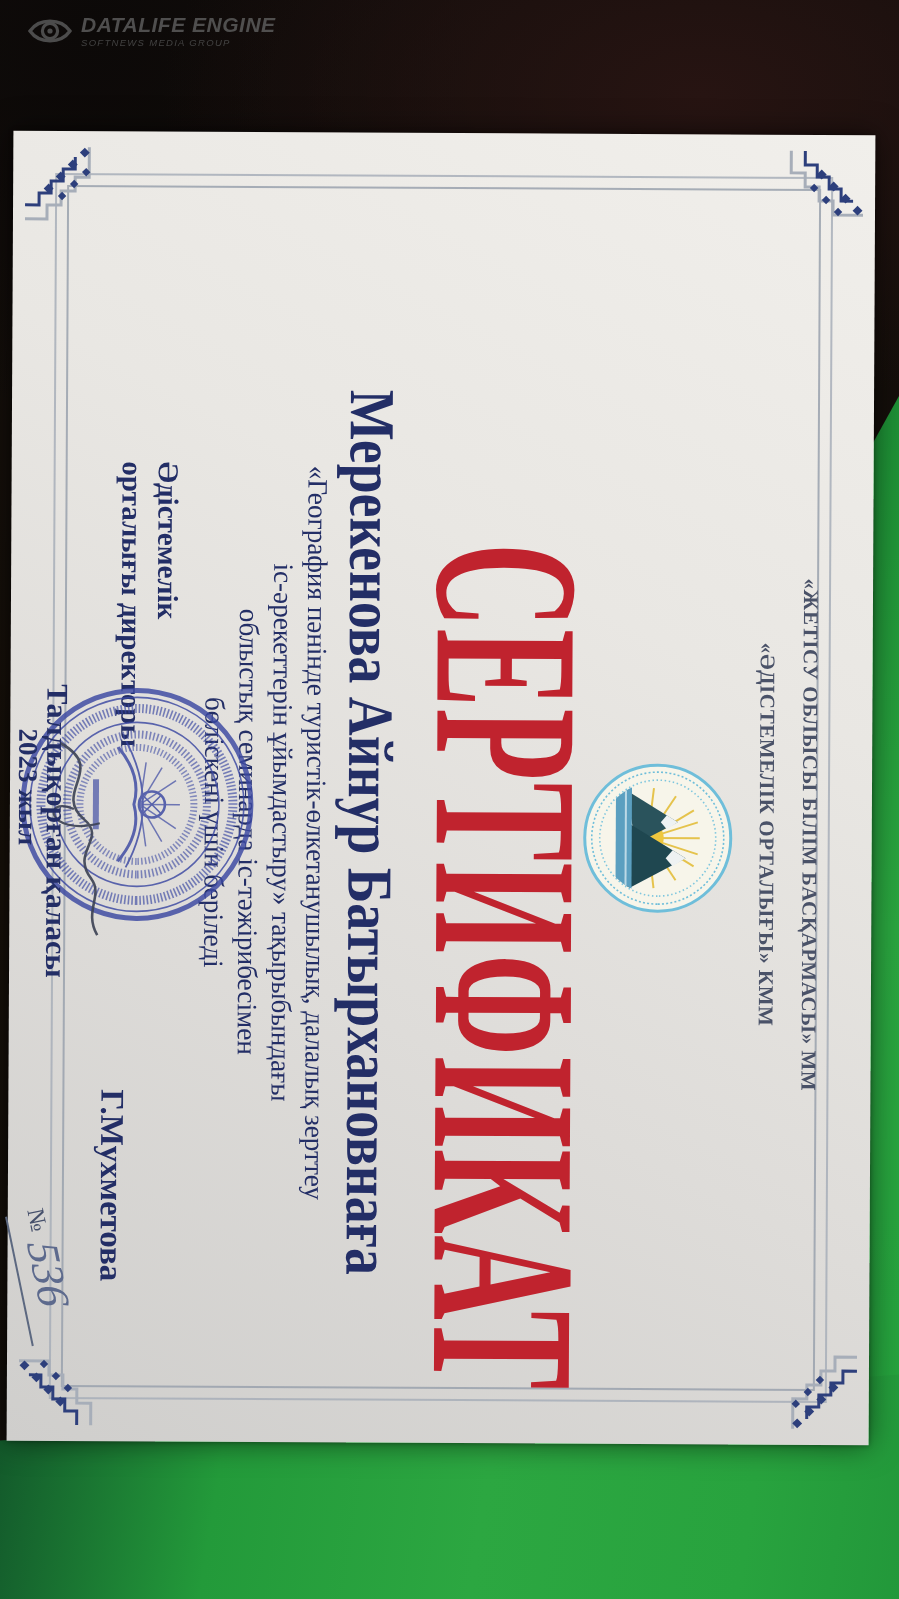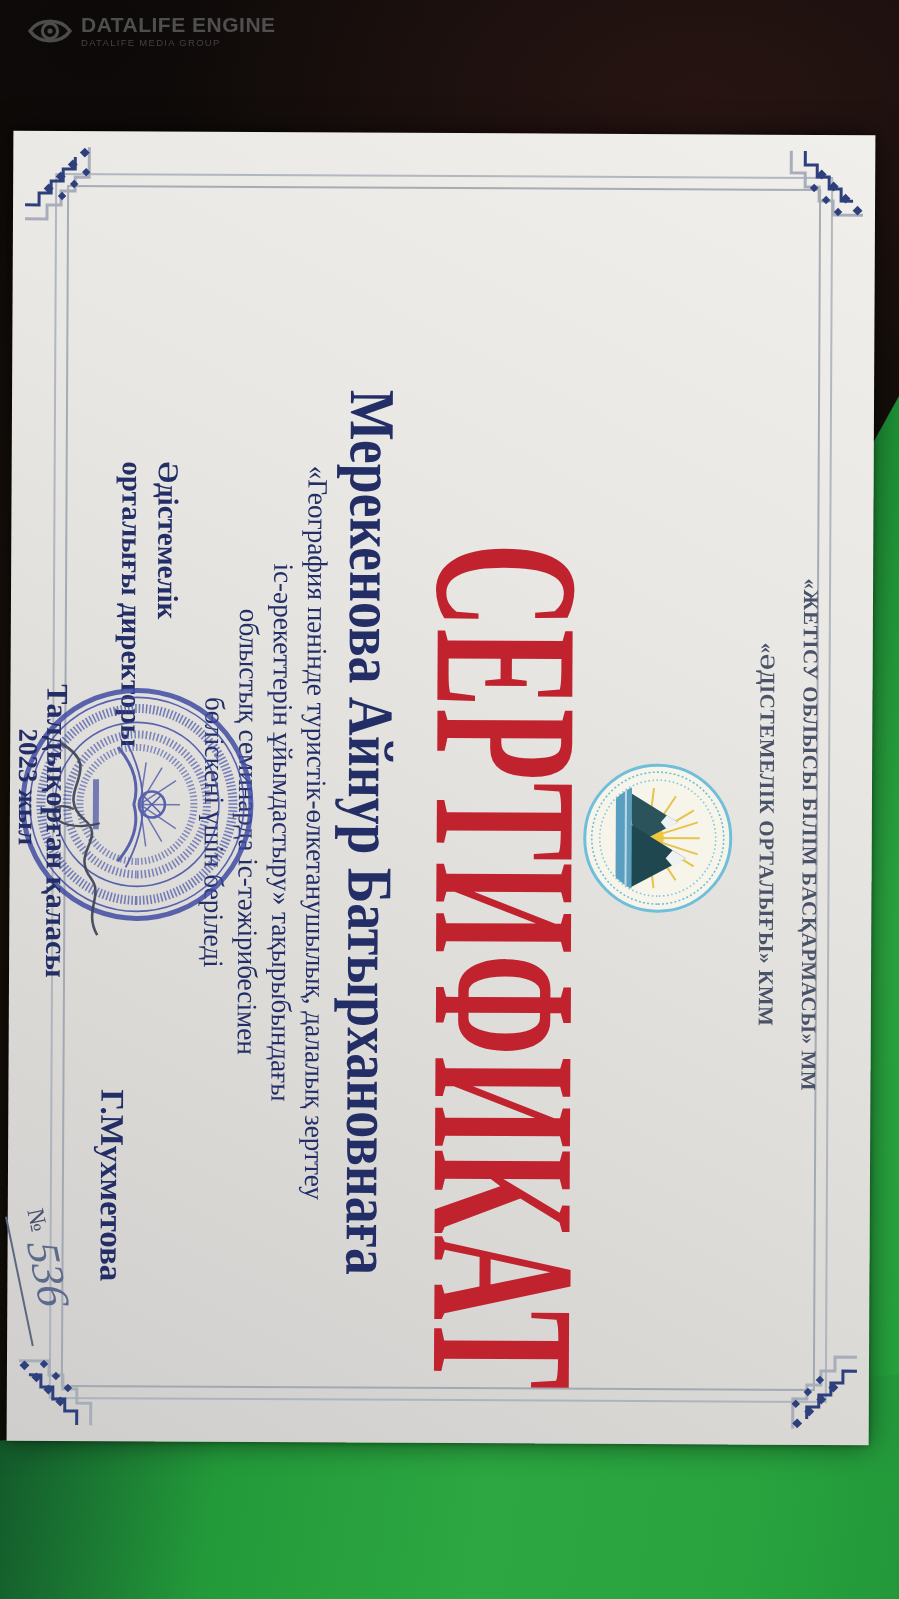--- a/index.html
+++ b/index.html
@@ -28,21 +28,21 @@
     background:linear-gradient(180deg,#1d8f35 0%,#2aa53f 45%,#23a03c 100%);
     clip-path:polygon(36px 72px, 66px 18px, 66px 1221px, 0px 1221px, 10px 560px);
   }
   .fabric-bottom{
     position:absolute;left:-80px;top:1408px;width:1060px;height:330px;z-index:1;
     transform:rotate(-4.2deg);
     background:linear-gradient(103deg,#0c3f23 0%,#15612d 10%,#239a3a 28%,#2ca741 52%,#28a33e 76%,#1f9138 100%);
   }
 
   
-  .watermark{position:absolute;left:26px;top:12px;z-index:3;display:flex;align-items:center;gap:9px;opacity:.85;}
+  .watermark{position:absolute;left:26px;top:12px;z-index:3;display:flex;align-items:center;gap:9px;opacity:.85;font-style:italic;}
   .watermark .texts{display:flex;flex-direction:column;}
   .wm-title{font-family:"Liberation Sans",sans-serif;font-weight:bold;font-size:21px;letter-spacing:.5px;color:#5b5b5b;line-height:1;}
   .wm-sub{font-family:"Liberation Sans",sans-serif;font-size:9.5px;letter-spacing:1.3px;color:#4c4c4c;margin-top:3px;line-height:1;}
 
   
   .cert{
     position:absolute;left:-214px;top:357px;width:1310px;height:862px;z-index:2;
     transform:rotate(90.3deg);
     background:linear-gradient(117deg,#f1efeb 0%,#e9e7e3 35%,#dedcd9 65%,#cfcecc 100%);
     box-shadow:0 0 30px rgba(0,0,0,.55), 0 0 5px rgba(0,0,0,.4);
@@ -101,21 +101,21 @@
   <div class="fabric-bottom"></div>
 
   <div class="watermark">
     <svg width="46" height="38" viewBox="0 0 46 38">
       <path d="M4,19 C13,6 35,6 44,19 C35,32 13,32 4,19 Z" fill="none" stroke="#585858" stroke-width="3.4"></path>
       <circle cx="24" cy="19" r="7.6" fill="none" stroke="#585858" stroke-width="3.2"></circle>
       <circle cx="24" cy="19" r="2.6" fill="#585858"></circle>
     </svg>
     <div class="texts">
       <div class="wm-title">DATALIFE ENGINE</div>
-      <div class="wm-sub">DATALIFE MEDIA GROUP</div>
+      <div class="wm-sub">SOFTNEWS MEDIA GROUP</div>
     </div>
   </div>
 
   <div class="cert">
     <div class="frame-outer"></div>
     <div class="frame-inner"></div>
 
     <svg class="corner tl" viewBox="0 0 96 96">
       <path d="M4,62 h14 v-12 h12 v-12 h12 v-12 h12 V14" stroke="#2d3f7c" stroke-width="3" fill="none"></path>
       <path d="M4,76 h22 v-14 h14 v-14 h14 v-14 h14 V4" stroke="#a7aeb9" stroke-width="3" fill="none"></path>

